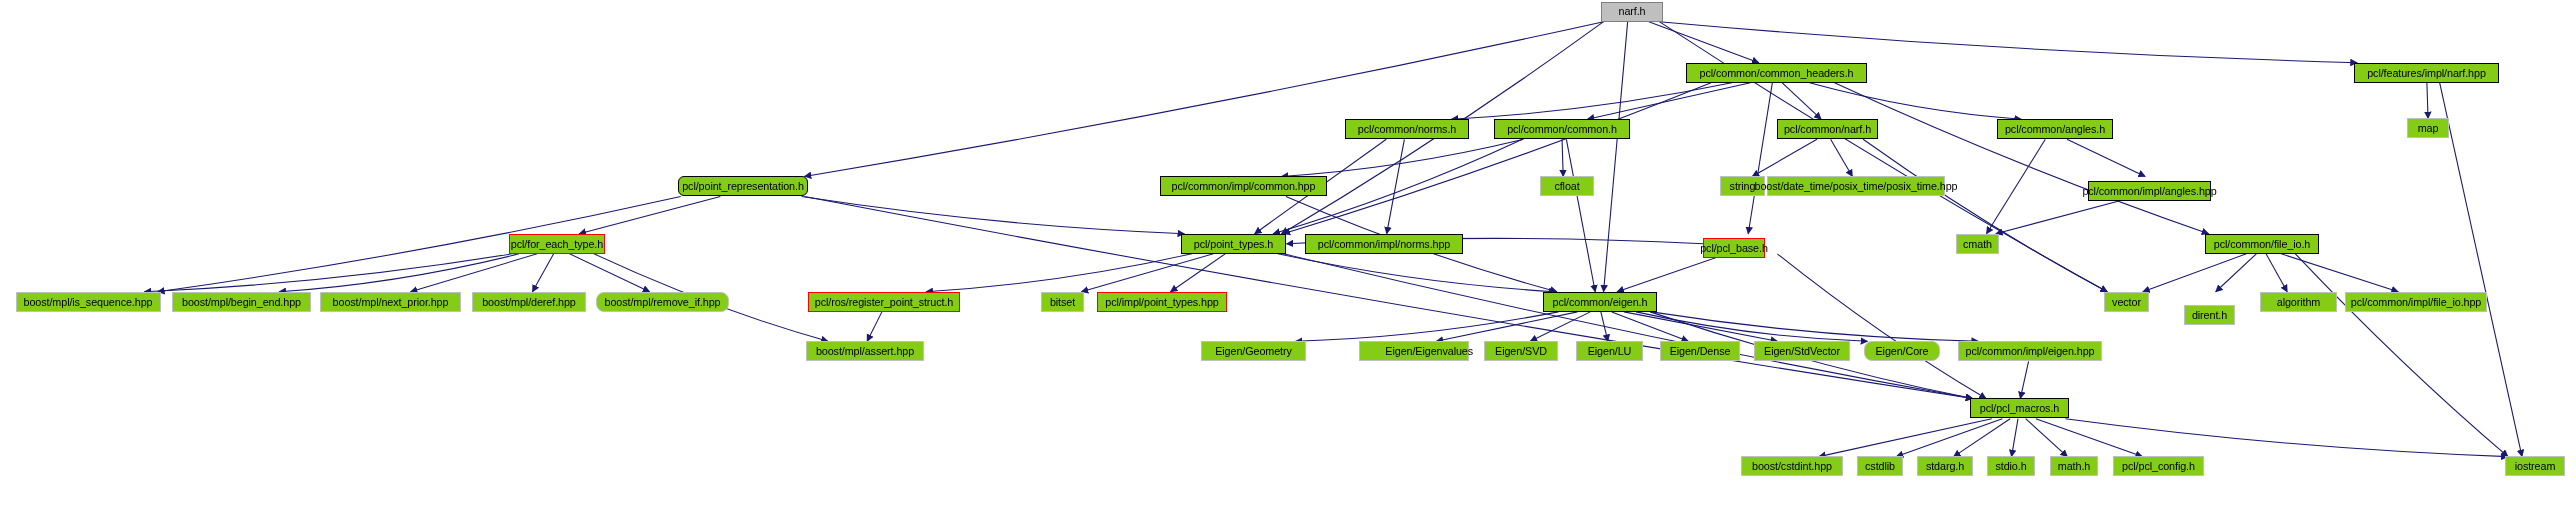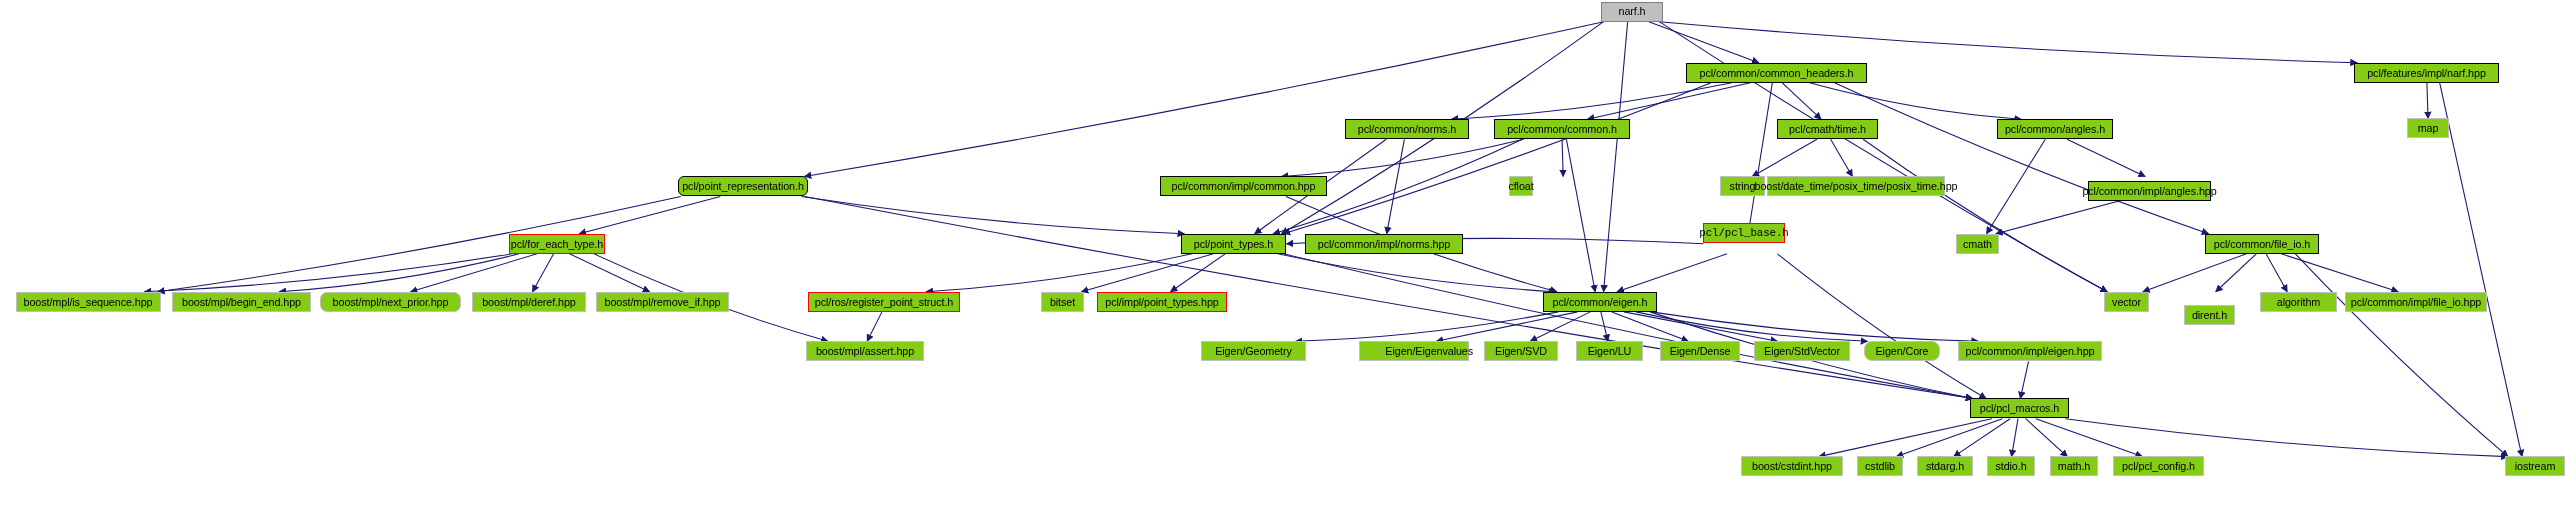--- a/index.html
+++ b/index.html
@@ -132,39 +132,39 @@
         <path d="M 2670 541 Q 2956 579.5 3242 590" marker-end="url(#arrow)"></path>
       </g>
   </svg>
   <div id="node-layer">
       <div class="node root" style="left: 1601px; top: 1.5px; width: 62px;">narf.h</div>
       <div class="node solid" style="left: 1686px; top: 63px; width: 181px;">pcl/common/common_headers.h</div>
       <div class="node solid" style="left: 2354px; top: 63px; width: 145px;">pcl/features/impl/narf.hpp</div>
       <div class="node plain" style="left: 2407px; top: 118px; width: 42px;">map</div>
       <div class="node solid" style="left: 1345px; top: 119px; width: 124px;">pcl/common/norms.h</div>
       <div class="node solid" style="left: 1494px; top: 119px; width: 136px;">pcl/common/common.h</div>
-      <div class="node solid" style="left: 1777px; top: 119px; width: 101px;">pcl/cmath/time.h</div>
+      <div class="node solid" style="left: 1777px; top: 119px; width: 101px;">pcl/common/narf.h</div>
       <div class="node solid" style="left: 1997px; top: 119px; width: 116px;">pcl/common/angles.h</div>
       <div class="node solid" style="left: 678px; top: 176px; width: 130px; border-radius: 6px;">pcl/point_representation.h</div>
       <div class="node solid" style="left: 1160px; top: 176px; width: 167px;">pcl/common/impl/common.hpp</div>
-      <div class="node plain" style="left: 1509px; top: 176px; width: 24px;">cfloat</div>
+      <div class="node plain" style="left: 1540px; top: 176px; width: 54px;">cfloat</div>
       <div class="node plain" style="left: 1720px; top: 176px; width: 45px;">string</div>
       <div class="node plain" style="left: 1767px; top: 176px; width: 178px;">boost/date_time/posix_time/posix_time.hpp</div>
       <div class="node solid" style="left: 2088px; top: 181px; width: 123px;">pcl/common/impl/angles.hpp</div>
       <div class="node red" style="left: 509px; top: 234px; width: 96px;">pcl/for_each_type.h</div>
       <div class="node solid" style="left: 1181px; top: 234px; width: 105px;">pcl/point_types.h</div>
       <div class="node solid" style="left: 1305px; top: 234px; width: 158px;">pcl/common/impl/norms.hpp</div>
-      <div class="node red" style="left: 1703px; top: 223px; width: 82px; font-family: Liberation Mono, monospace;">pcl/pcl_base.h</div>
+      <div class="node red" style="left: 1703px; top: 238px; width: 62px;">pcl/pcl_base.h</div>
       <div class="node plain" style="left: 1956px; top: 234px; width: 43px;">cmath</div>
       <div class="node solid" style="left: 2205px; top: 234px; width: 114px;">pcl/common/file_io.h</div>
       <div class="node plain" style="left: 15.5px; top: 292px; width: 145px;">boost/mpl/is_sequence.hpp</div>
       <div class="node plain" style="left: 172px; top: 292px; width: 139px;">boost/mpl/begin_end.hpp</div>
-      <div class="node plain" style="left: 320px; top: 292px; width: 141px; border-radius: 7px;">boost/mpl/next_prior.hpp</div>
+      <div class="node plain" style="left: 320px; top: 292px; width: 141px;">boost/mpl/next_prior.hpp</div>
       <div class="node plain" style="left: 472px; top: 292px; width: 114px;">boost/mpl/deref.hpp</div>
-      <div class="node plain" style="left: 596px; top: 292px; width: 133px;">boost/mpl/remove_if.hpp</div>
+      <div class="node plain" style="left: 596px; top: 292px; width: 133px; border-radius: 8px;">boost/mpl/remove_if.hpp</div>
       <div class="node red" style="left: 808px; top: 292px; width: 152px;">pcl/ros/register_point_struct.h</div>
       <div class="node plain" style="left: 1041px; top: 292px; width: 43px;">bitset</div>
       <div class="node red" style="left: 1097px; top: 292px; width: 130px;">pcl/impl/point_types.hpp</div>
       <div class="node solid" style="left: 1543px; top: 292px; width: 114px;">pcl/common/eigen.h</div>
       <div class="node plain" style="left: 2104px; top: 292px; width: 45px;">vector</div>
       <div class="node plain" style="left: 2184px; top: 292px; width: 51px; margin-top: 13px;">dirent.h</div>
       <div class="node plain" style="left: 2260px; top: 292px; width: 77px;">algorithm</div>
       <div class="node plain" style="left: 2345px; top: 292px; width: 142px;">pcl/common/impl/file_io.hpp</div>
       <div class="node plain" style="left: 806px; top: 341px; width: 118px;">boost/mpl/assert.hpp</div>
       <div class="node plain" style="left: 1201px; top: 341px; width: 105px;">Eigen/Geometry</div>

